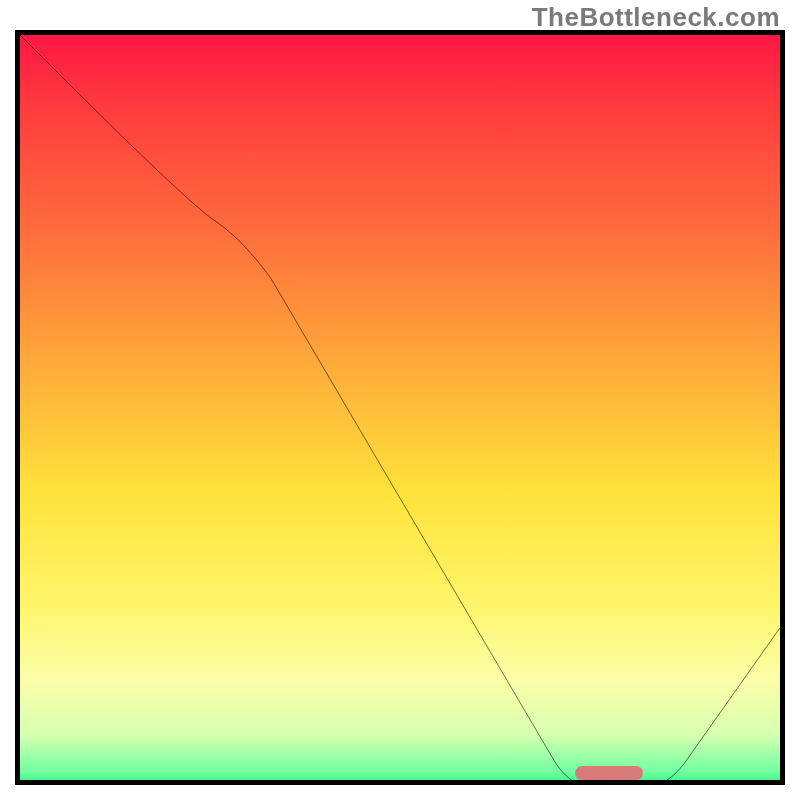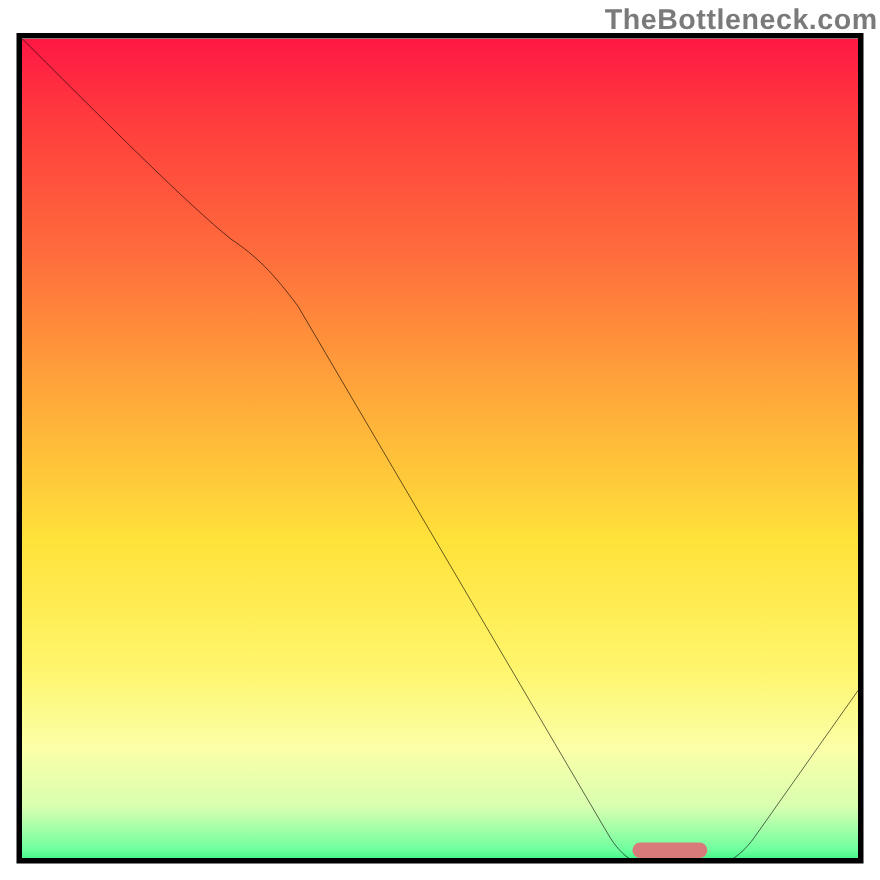--- a/index.html
+++ b/index.html
@@ -11,21 +11,21 @@
     font-family: Arial, Helvetica, sans-serif;
   }
   .stage {
     position: relative;
     width: 800px;
     height: 800px;
   }
   .watermark {
     position: absolute;
     top: 2px;
-    right: 2px;
+    right: 20px;
     font-size: 26px;
     font-weight: 600;
     color: #7a7a7a;
     letter-spacing: 0.5px;
     z-index: 3;
   }
   .plot {
     position: absolute;
     left: 15px;
     top: 30px;

